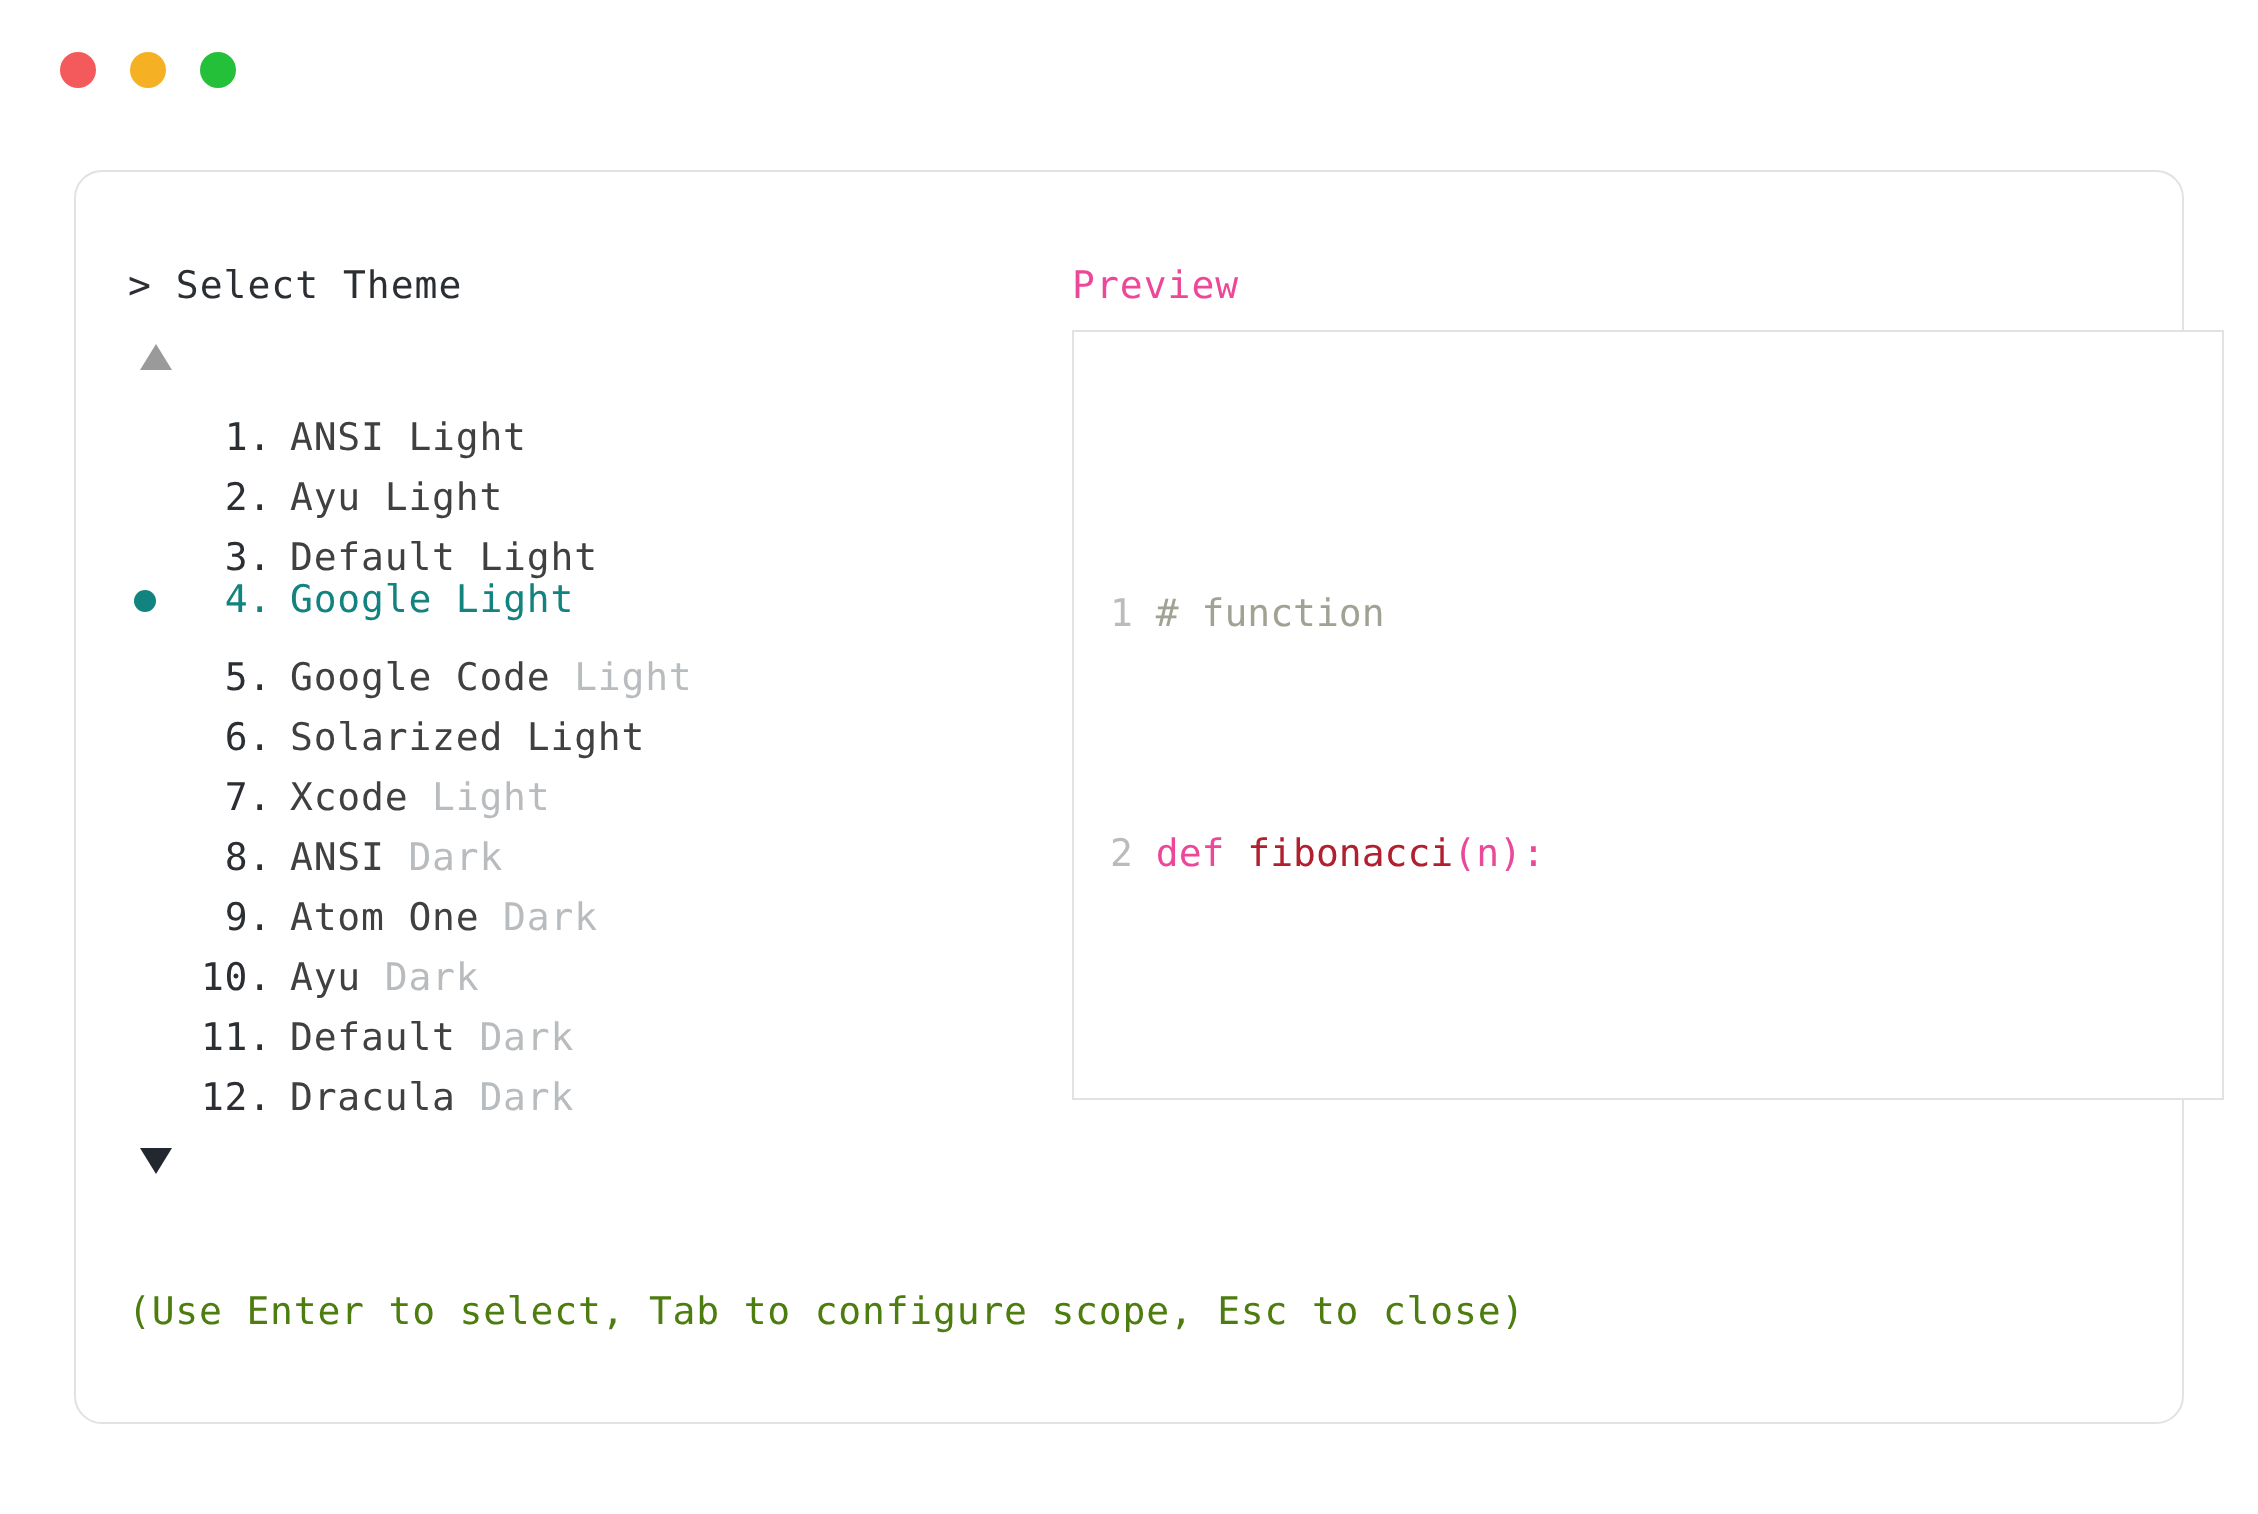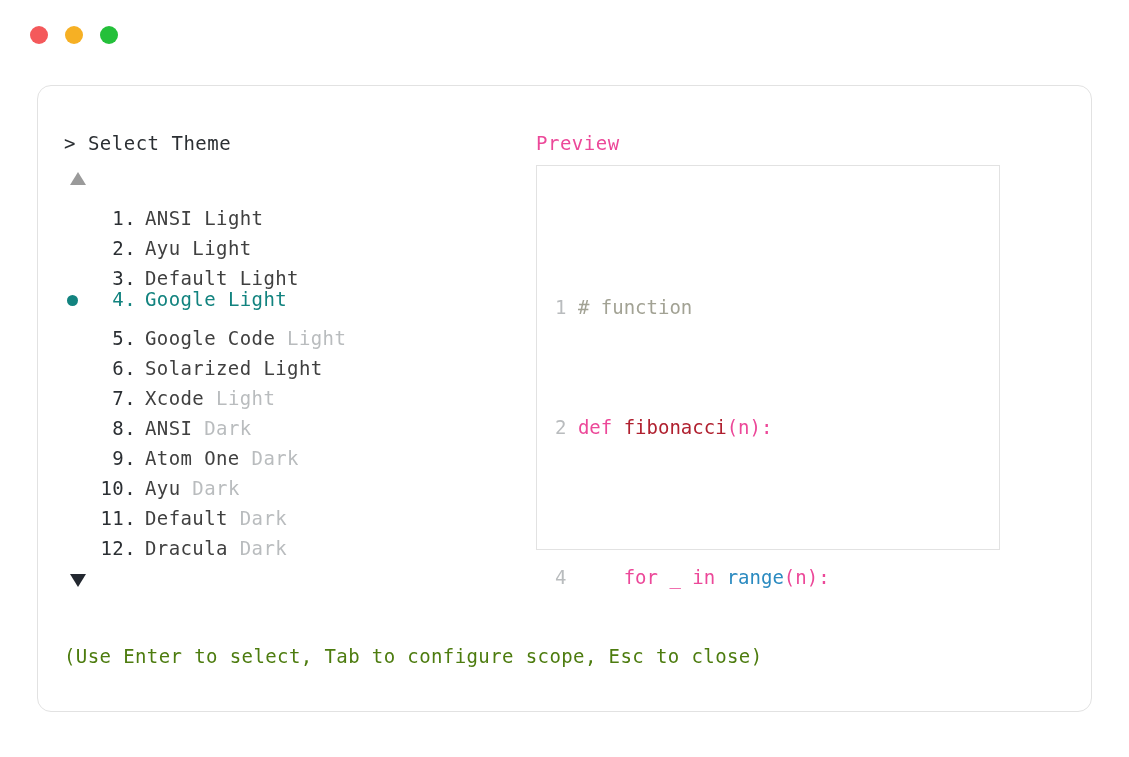--- a/index.html
+++ b/index.html
@@ -133,21 +133,21 @@
   }
   .name-cell { color: #404040; padding-left: 9px; }
   .suffix-dim { color: #b9bcbe; }
   .theme-row.selected .idx-cell,
   .theme-row.selected .name-cell,
   .theme-row.selected .suffix-dim { color: #12837f; }
 
   
   .preview-box {
     margin-top: 10px;
-    width: 464px;
+    width: 576px;
     height: 385px;
     box-sizing: border-box;
     border: 1.5px solid #e2e2e2;
     background: #ffffff;
     padding: 36px 0 0 18px;
   }
   .code-block { font-size: 19px; line-height: 30px; white-space: pre; }
   .code-line { height: 30px; white-space: pre; }
   .lineno { color: #b9bcbe; }
   .tok-plain   { color: #ec4899; }
@@ -292,21 +292,20 @@
       <div class="panel-label">Preview</div>
 
       <div class="preview-box">
         <div class="code-block">
 
           <div class="code-line"><span class="lineno">1</span><span class="tok-plain"> </span><span class="tok-comment"># function</span></div>
 
           <div class="code-line"><span class="lineno">2</span><span class="tok-plain"> </span><span class="tok-plain">def </span><span class="tok-func">fibonacci</span><span class="tok-plain">(n):</span></div>
 
 
-          <div class="code-line"><span class="lineno">4</span><span class="tok-plain"> </span><span class="tok-plain">    for _ in </span><span class="tok-builtin">range</span><span class="tok-plain">(n):</span></div>
 
           
 
           
 
           
 
           
 
           

